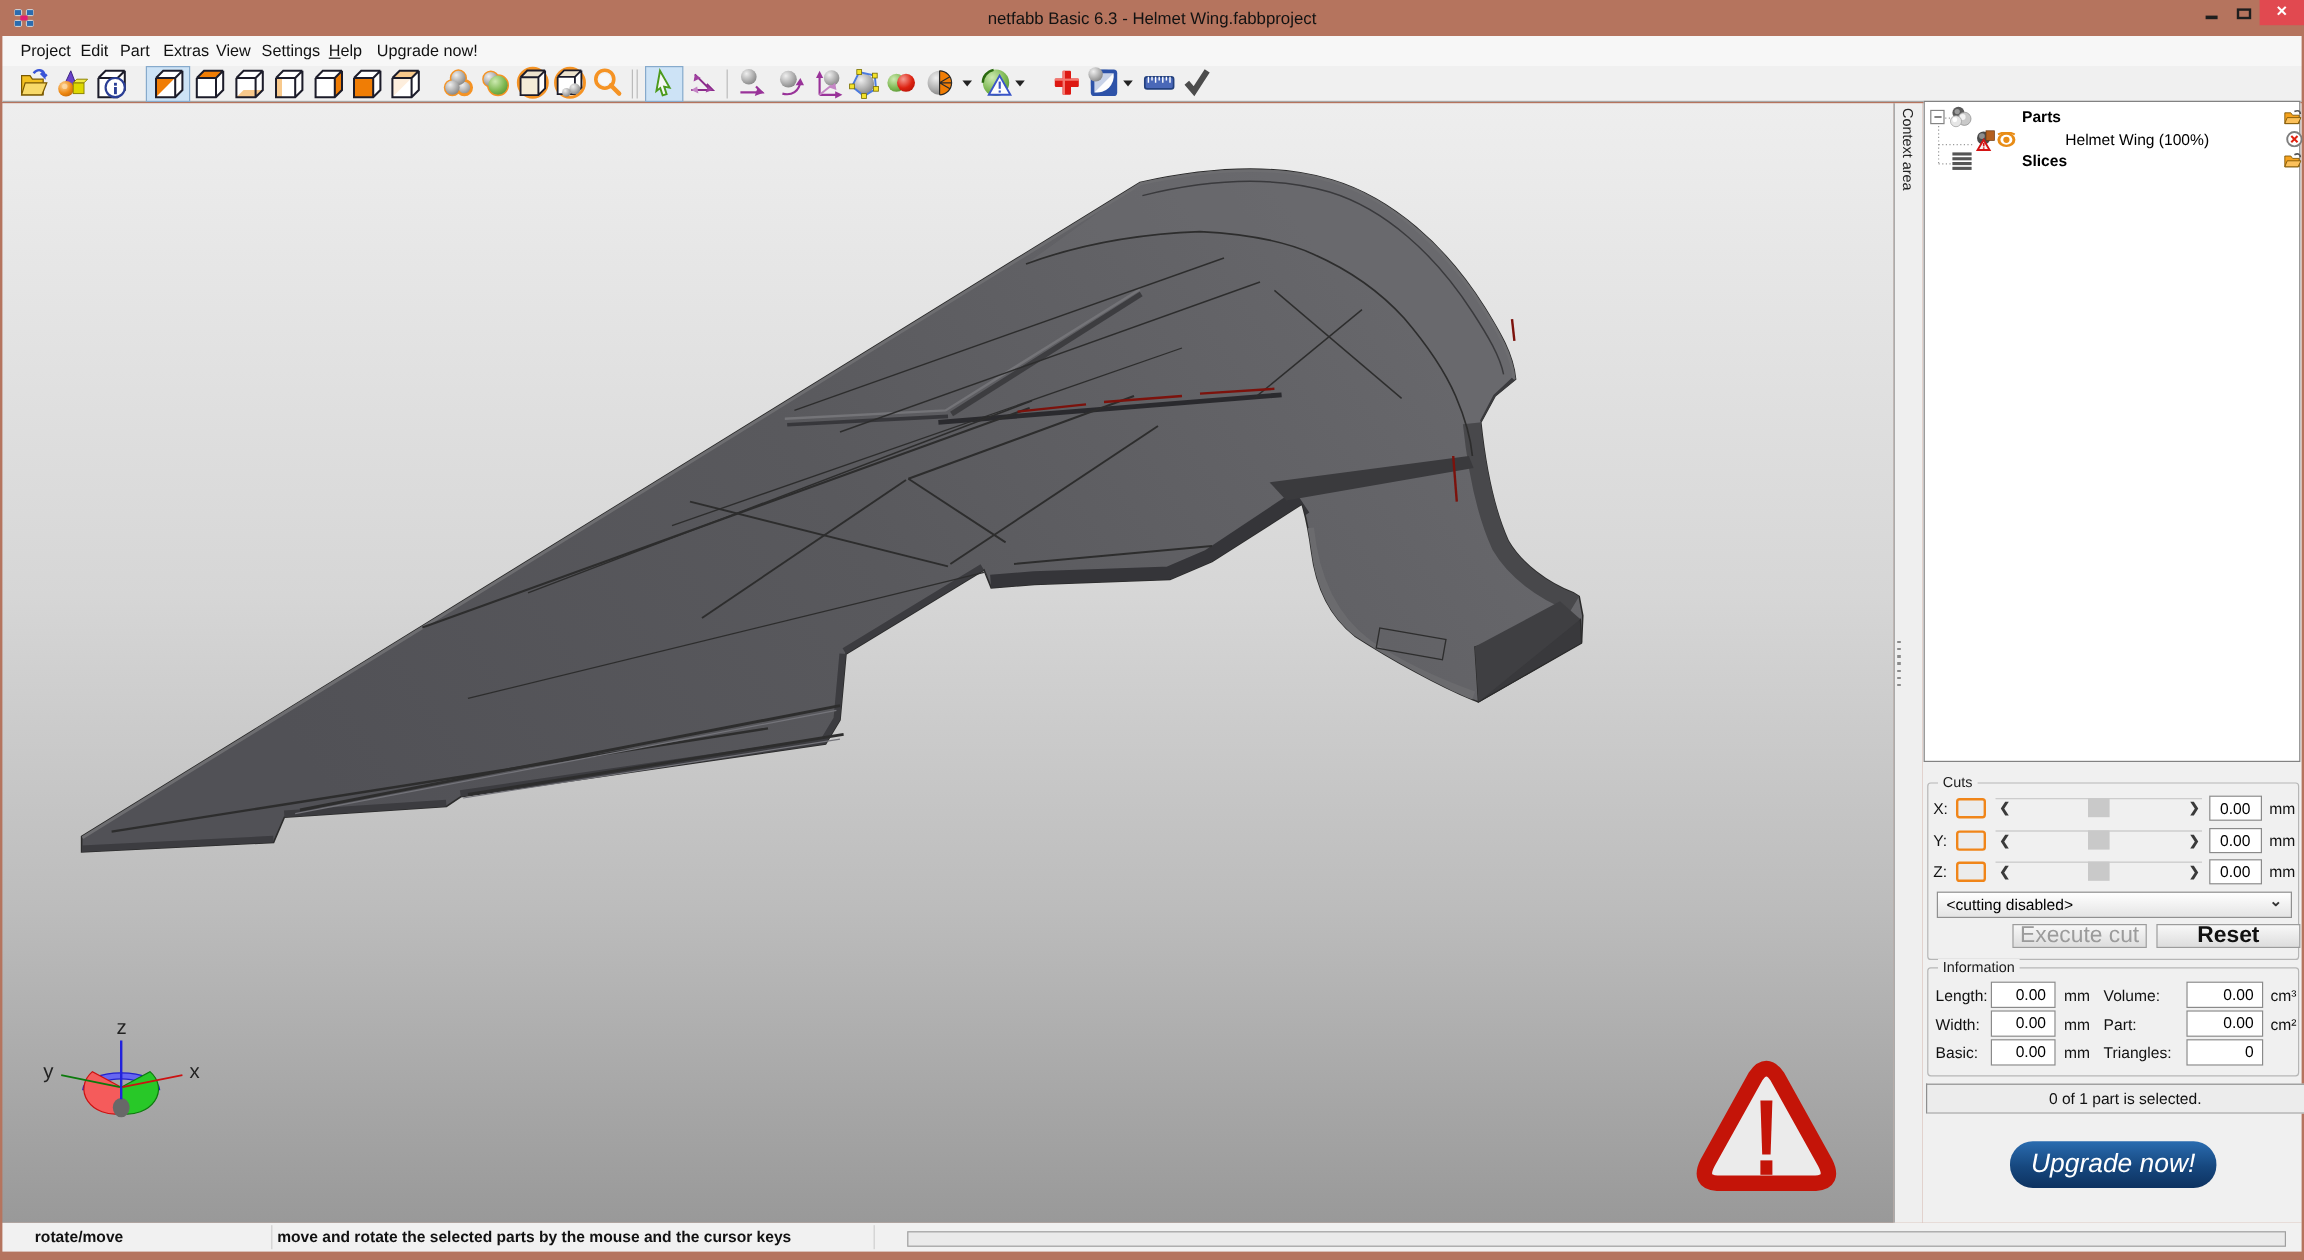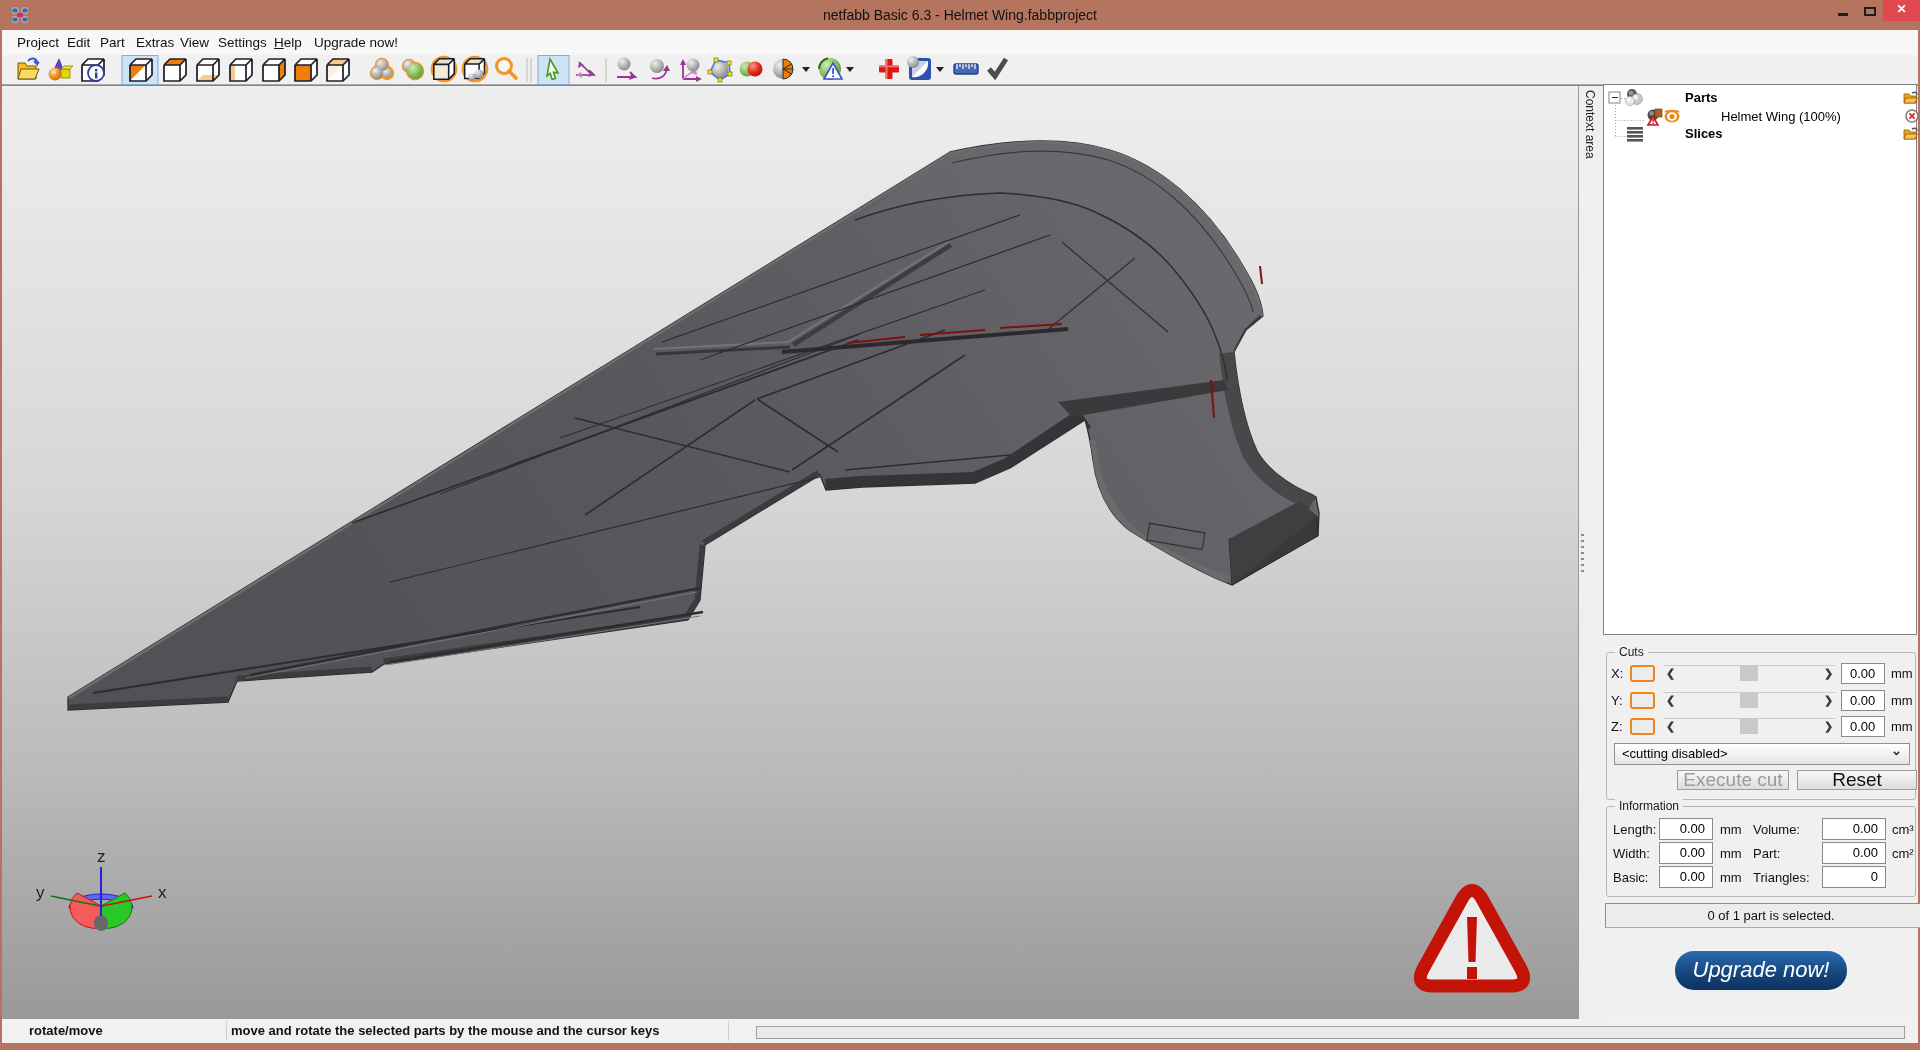--- a/index.html
+++ b/index.html
@@ -495,21 +495,21 @@
     <div class="sldthumb" style="left:138px;top:632px"></div>
     <div class="numbox" style="left:239px;top:577px">0.00</div>
     <div class="numbox" style="left:239px;top:604px">0.00</div>
     <div class="numbox" style="left:239px;top:630px">0.00</div>
     <span class="unit" style="left:289px;top:580px">mm</span>
     <span class="unit" style="left:289px;top:607px">mm</span>
     <span class="unit" style="left:289px;top:633px">mm</span>
   </div>
   <div id="cutdrop">&lt;cutting disabled&gt;</div>
   <div class="wbtn" style="left:1677px;top:770px;width:112px;color:#9b9b9b">Execute cut</div>
-  <div class="wbtn" style="left:1797px;top:770px;width:120px;color:#111;font-weight:normal">Reset</div>
+  <div class="wbtn" style="left:1797px;top:770px;width:120px;color:#111;font-weight:bold">Reset</div>
   <div class="gbox" style="left:1606px;top:806px;width:310px;height:91px">
       <span class="glabel">Information</span>
     </div>
   <span class="ilab" style="left:1613px;top:822px">Length:</span>
   <div class="ibox" style="left:1659px;top:818px;width:54px">0.00</div>
   <span class="ilab" style="left:1720px;top:822px">mm</span>
   <span class="ilab" style="left:1753px;top:822px">Volume:</span>
   <div class="ibox" style="left:1822px;top:818px;width:64px">0.00</div>
   <span class="ilab" style="left:1892px;top:822px">cm³</span>
   <span class="ilab" style="left:1613px;top:846px">Width:</span>

